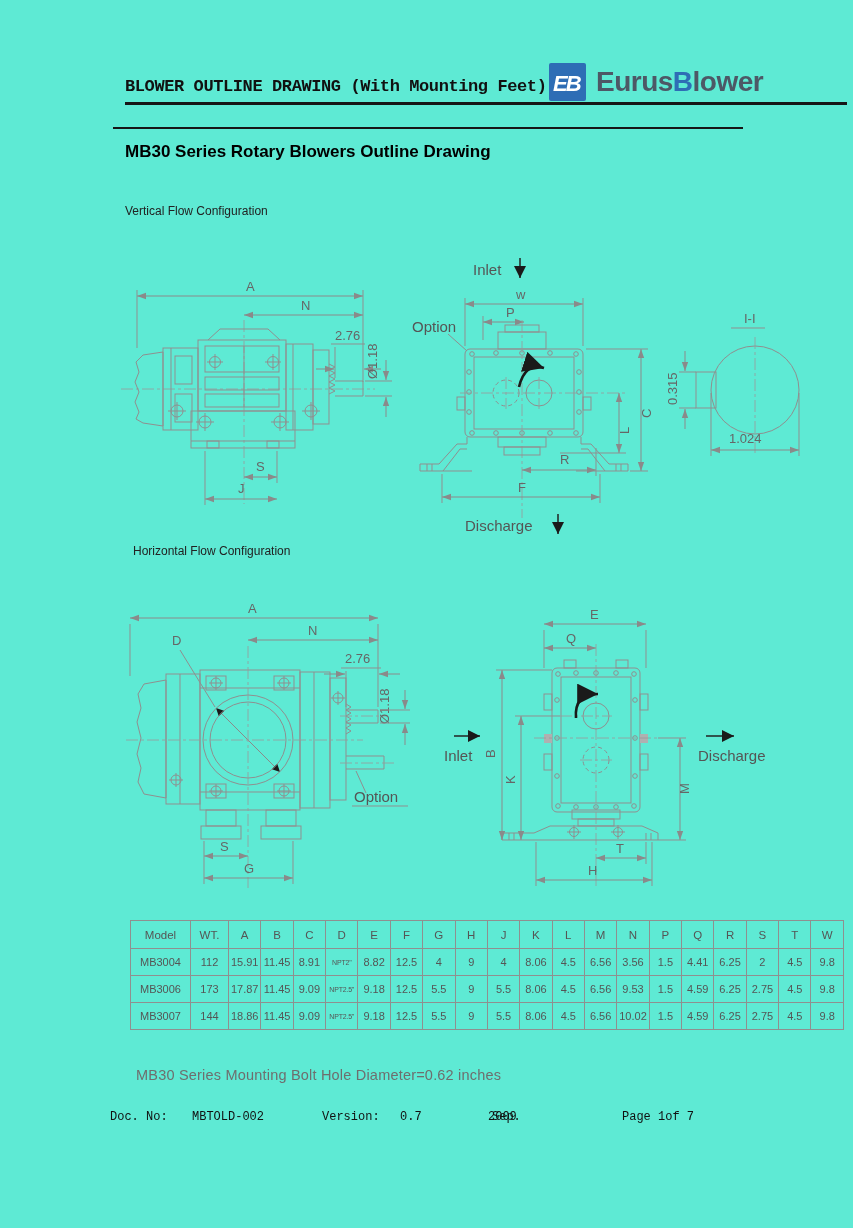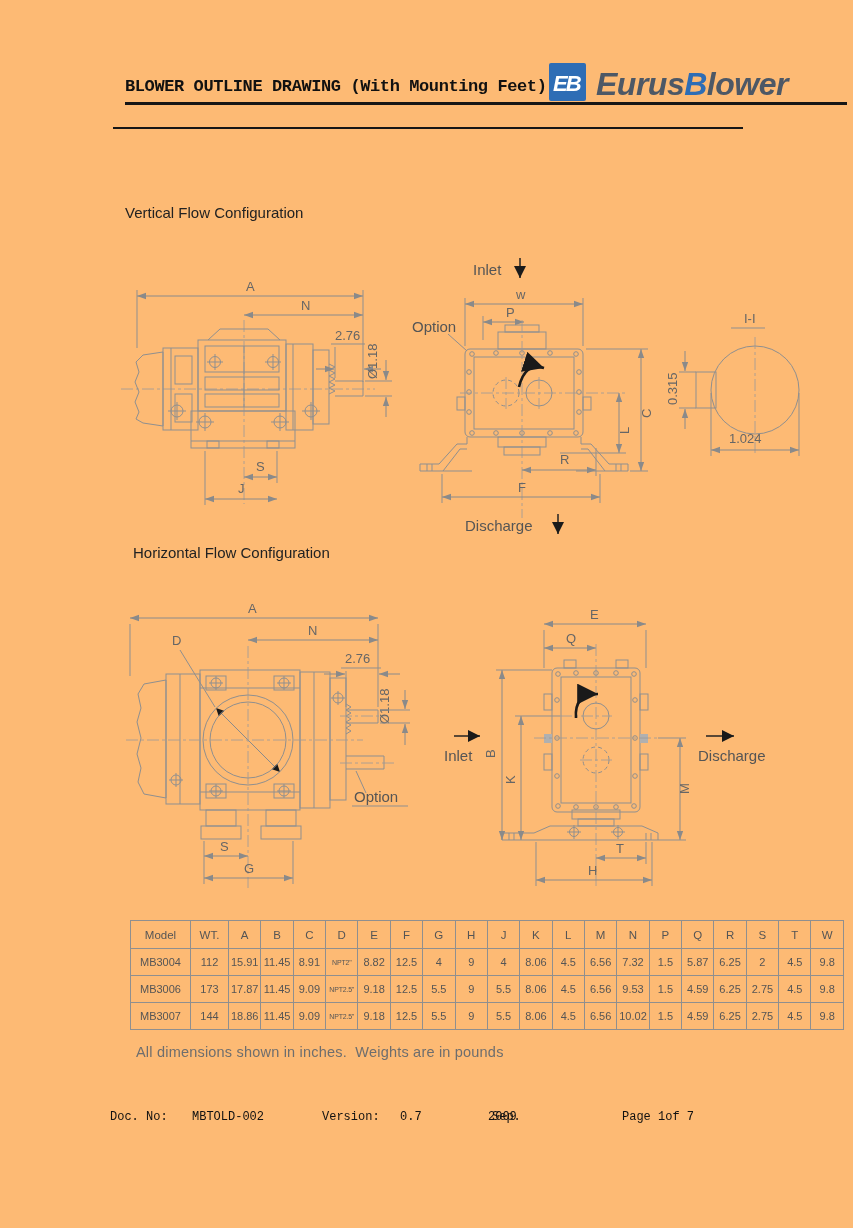--- a/index.html
+++ b/index.html
@@ -1,26 +1,26 @@
 <!DOCTYPE html>
 <html><head>
 <meta charset="utf-8">
 <style>
   html,body{margin:0;padding:0;background:#e8e8e8;}
-  .page{position:relative;width:853px;height:1228px;background:#fdba74;
+  .page{position:relative;width:853px;height:1228px;background:#5eead4;
         font-family:"Liberation Sans",sans-serif;overflow:hidden;margin:0 auto;}
   .abs{position:absolute;}
   .hdr-title{left:125px;top:77px;font-family:"Liberation Mono",monospace;
              font-weight:bold;font-size:17px;letter-spacing:-0.4px;color:#111;white-space:pre;}
   .rule1{left:125px;top:102px;width:722px;height:3px;background:#161616;}
   .rule2{left:113px;top:127px;width:630px;height:2px;background:#161616;}
-  .brand{left:596px;top:66px;font-size:32px;font-weight:bold;font-style:italic;letter-spacing:-0.5px;}
+  .brand{left:596px;top:66px;font-size:28px;font-weight:bold;letter-spacing:-0.5px;}
   .brand .g{color:#4d5866;} .brand .b{color:#2e6db5;}
   .doc-title{left:125px;top:142px;font-size:17px;font-weight:bold;color:#000;}
-  .sec-h{font-size:15px;color:#222;}
+  .sec-h{font-size:12px;color:#222;}
   .sec-v{left:125px;top:204px;} .sec-hz{left:133px;top:544px;text-align:right;}
   svg.draw{position:absolute;overflow:visible;}
   .s{fill:none;stroke:#8f8f8f;stroke-width:1;}
   .c{fill:none;stroke:#9a9a9a;stroke-width:0.8;stroke-dasharray:12 3 3 3;}
   .d{fill:none;stroke:#8a8a8a;stroke-width:1;}
   .db{fill:none;stroke:#222;stroke-width:1.5;}
   .rb{fill:none;stroke:#1a1a1a;stroke-width:2.6;}
   text.dt{font-family:"Liberation Sans",sans-serif;font-size:13px;fill:#666;}
   text.big{font-family:"Liberation Sans",sans-serif;font-size:15px;fill:#555;}
   table#spec{position:absolute;left:130px;top:920px;border-collapse:collapse;
@@ -42,20 +42,21 @@
 <div class="page">
 
   <div class="abs hdr-title">BLOWER OUTLINE DRAWING (With Mounting Feet)</div>
   <svg class="abs logo-svg" width="37" height="38" viewBox="0 0 37 38">
     <rect x="0" y="0" width="37" height="38" rx="2" fill="#2e6db5"></rect>
     <text x="4" y="28" font-family="Liberation Sans,sans-serif" font-size="22" font-weight="bold" font-style="italic" fill="#ffffff" letter-spacing="-2">EB</text>
   </svg>
   <div class="abs brand"><span class="g">Eurus</span><span class="b">B</span><span class="g">lower</span></div>
   <div class="abs rule1"></div>
   <div class="abs rule2"></div>
+  <div class="abs doc-title">MB30 Series Rotary Blowers Outline Drawing</div>
 
   <div class="abs sec-h sec-v">Vertical Flow Configuration</div>
 
   <svg class="draw" style="left:113px;top:248px" width="295" height="272" viewBox="0 0 295 272">
     <defs>
       <marker id="g1" viewBox="0 0 10 10" refX="10" refY="5" markerWidth="9" markerHeight="9" orient="auto-start-reverse">
         <path d="M0,1.5 L10,5 L0,8.5 Z" fill="#8a8a8a"></path>
         </marker>
     </defs>
     <line class="d" x1="24" y1="48" x2="250" y2="48" marker-start="url(#g1)" marker-end="url(#g1)"></line>
@@ -449,23 +450,23 @@
           <td>8.91</td>
           <td class="npt">NPT2"</td>
           <td>8.82</td>
           <td>12.5</td>
           <td>4</td>
           <td>9</td>
           <td>4</td>
           <td>8.06</td>
           <td>4.5</td>
           <td>6.56</td>
-          <td>7.32</td>
+          <td>3.56</td>
           <td>1.5</td>
-          <td>5.87</td>
+          <td>4.41</td>
           <td>6.25</td>
           <td>2</td>
           <td>4.5</td>
           <td>9.8</td>
         </tr>
         <tr>
           <td>MB3006</td>
           <td>173</td>
           <td>17.87</td>
           <td>11.45</td>
@@ -506,21 +507,21 @@
           <td>1.5</td>
           <td>4.59</td>
           <td>6.25</td>
           <td>2.75</td>
           <td>4.5</td>
           <td>9.8</td>
         </tr>
       </tbody>
   </table>
 
-  <div class="abs note n1">All dimensions shown in inches.  Weights are in pounds</div>
+  <div class="abs note n2">MB30 Series Mounting Bolt Hole Diameter=0.62 inches</div>
 
   <div>
     <span class="abs foot" style="left:110px">Doc. No:</span>
     <span class="abs foot" style="left:192px">MBTOLD-002</span>
     <span class="abs foot" style="left:322px">Version:</span>
     <span class="abs foot" style="left:400px">0.7</span>
     <span class="abs foot" style="left:492px">Sep.</span>
     <span class="abs foot" style="left:488px">2009</span>
     <span class="abs foot" style="left:622px">Page 1of 7</span>
   </div>

